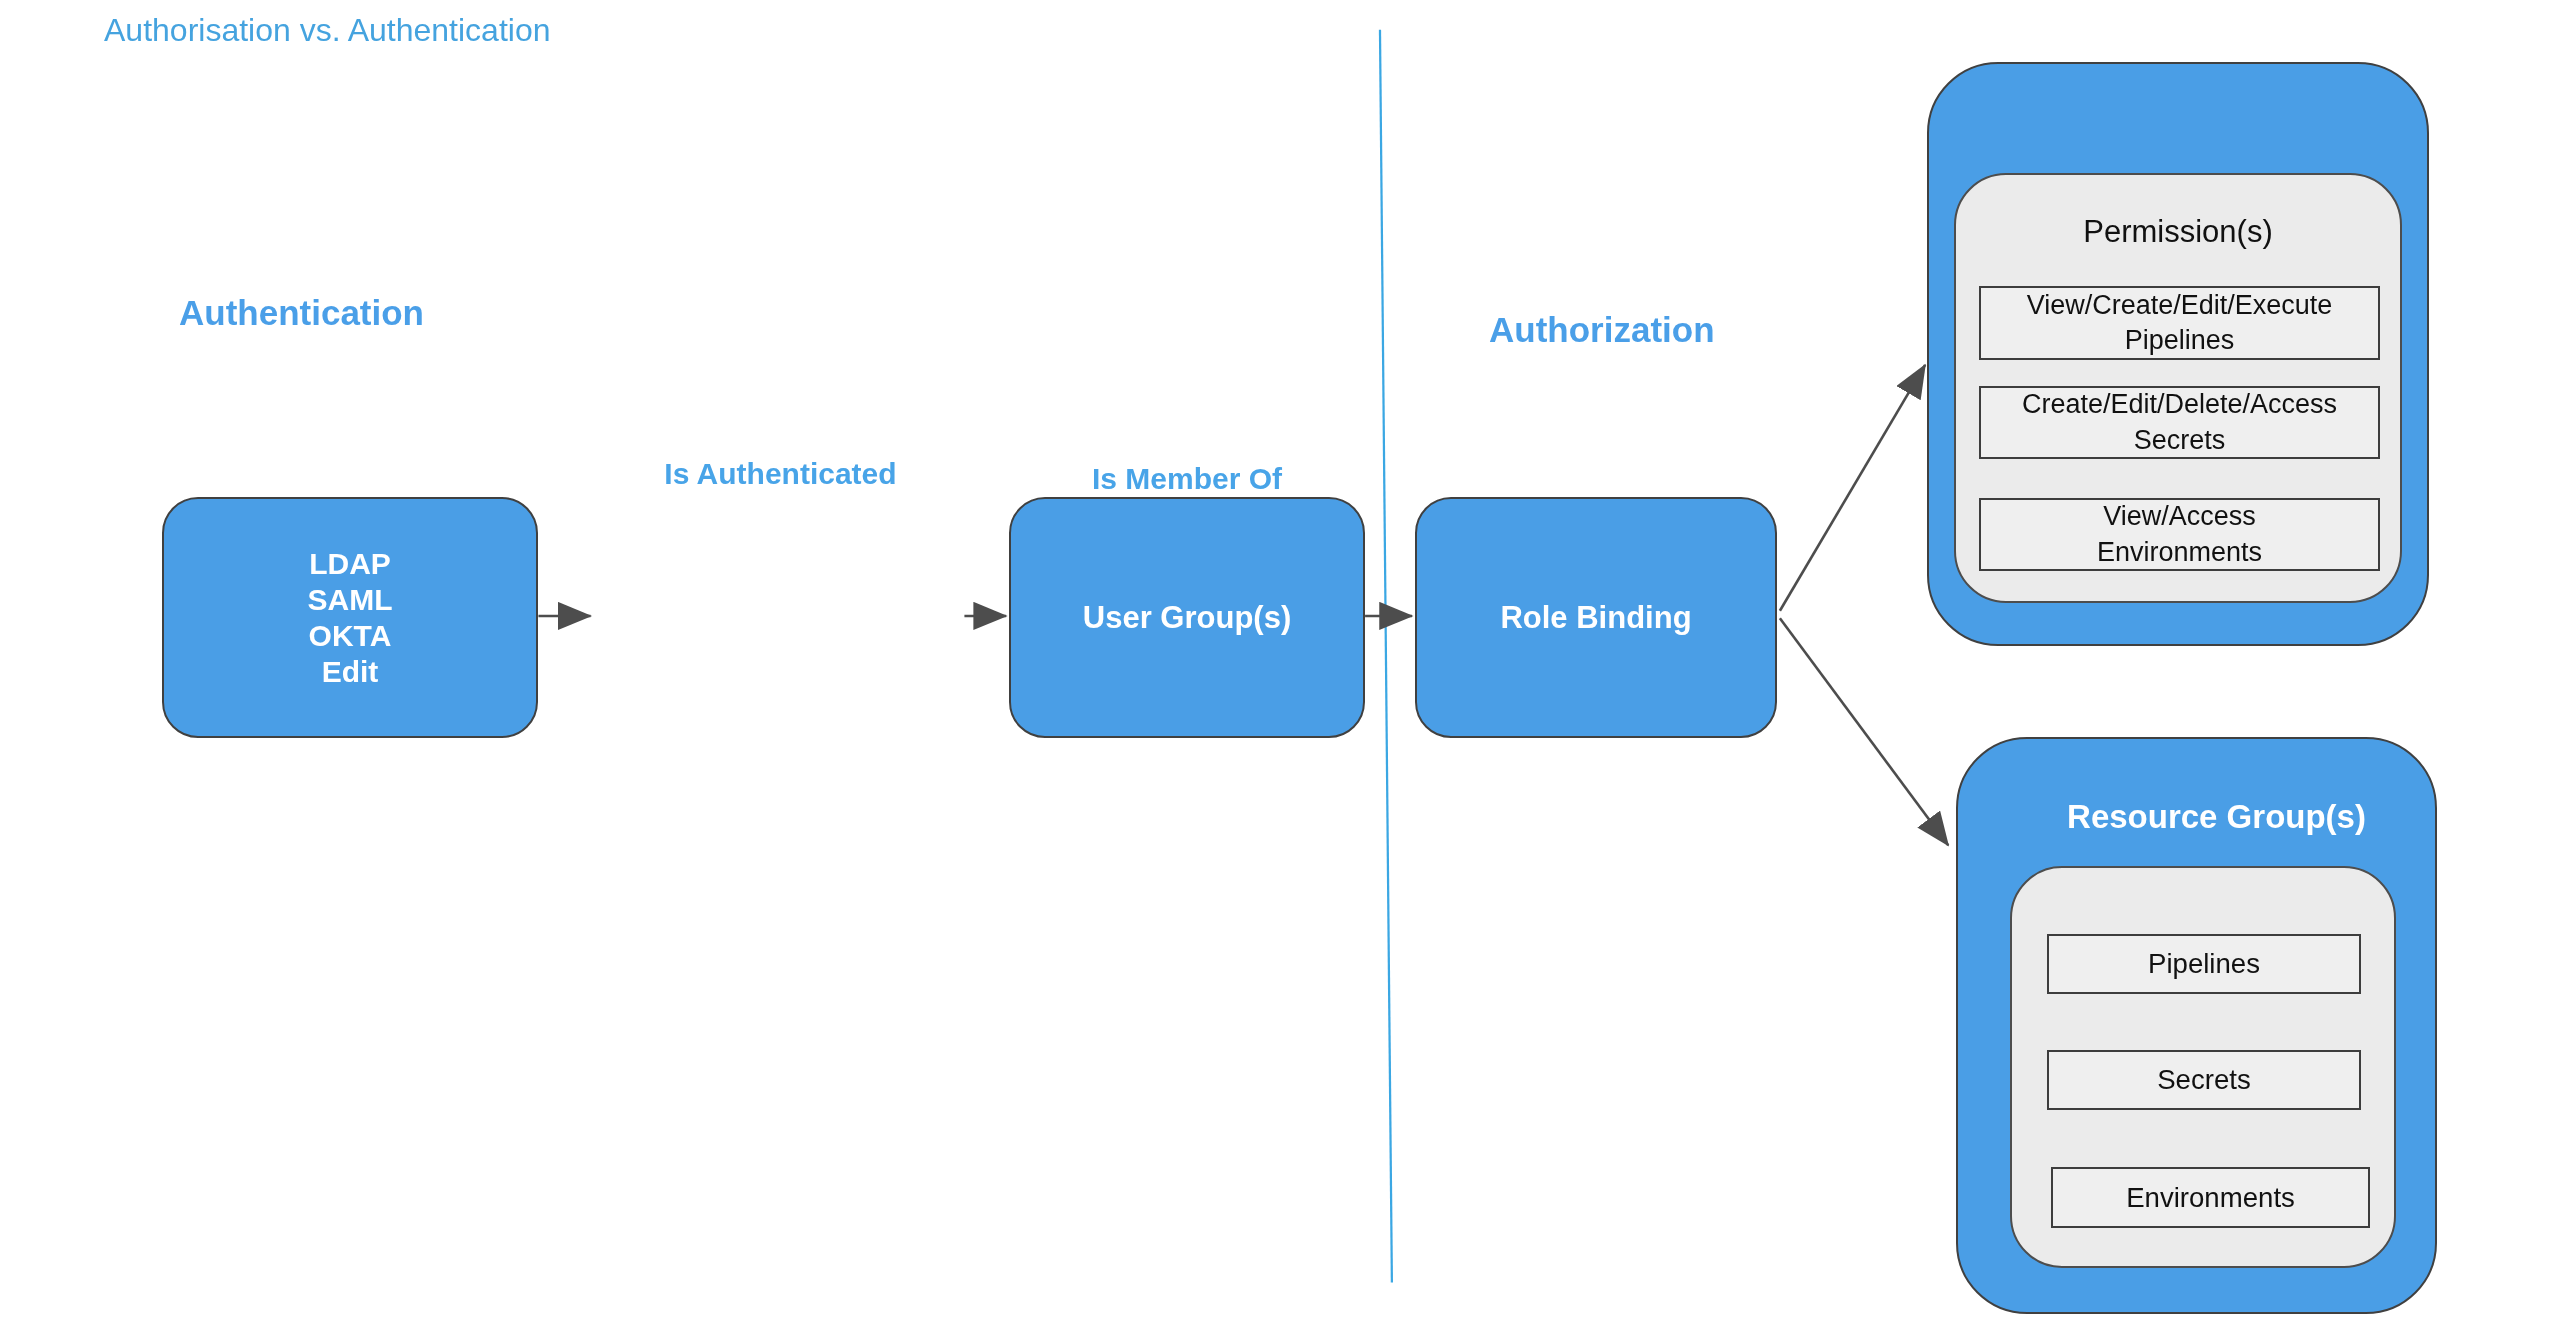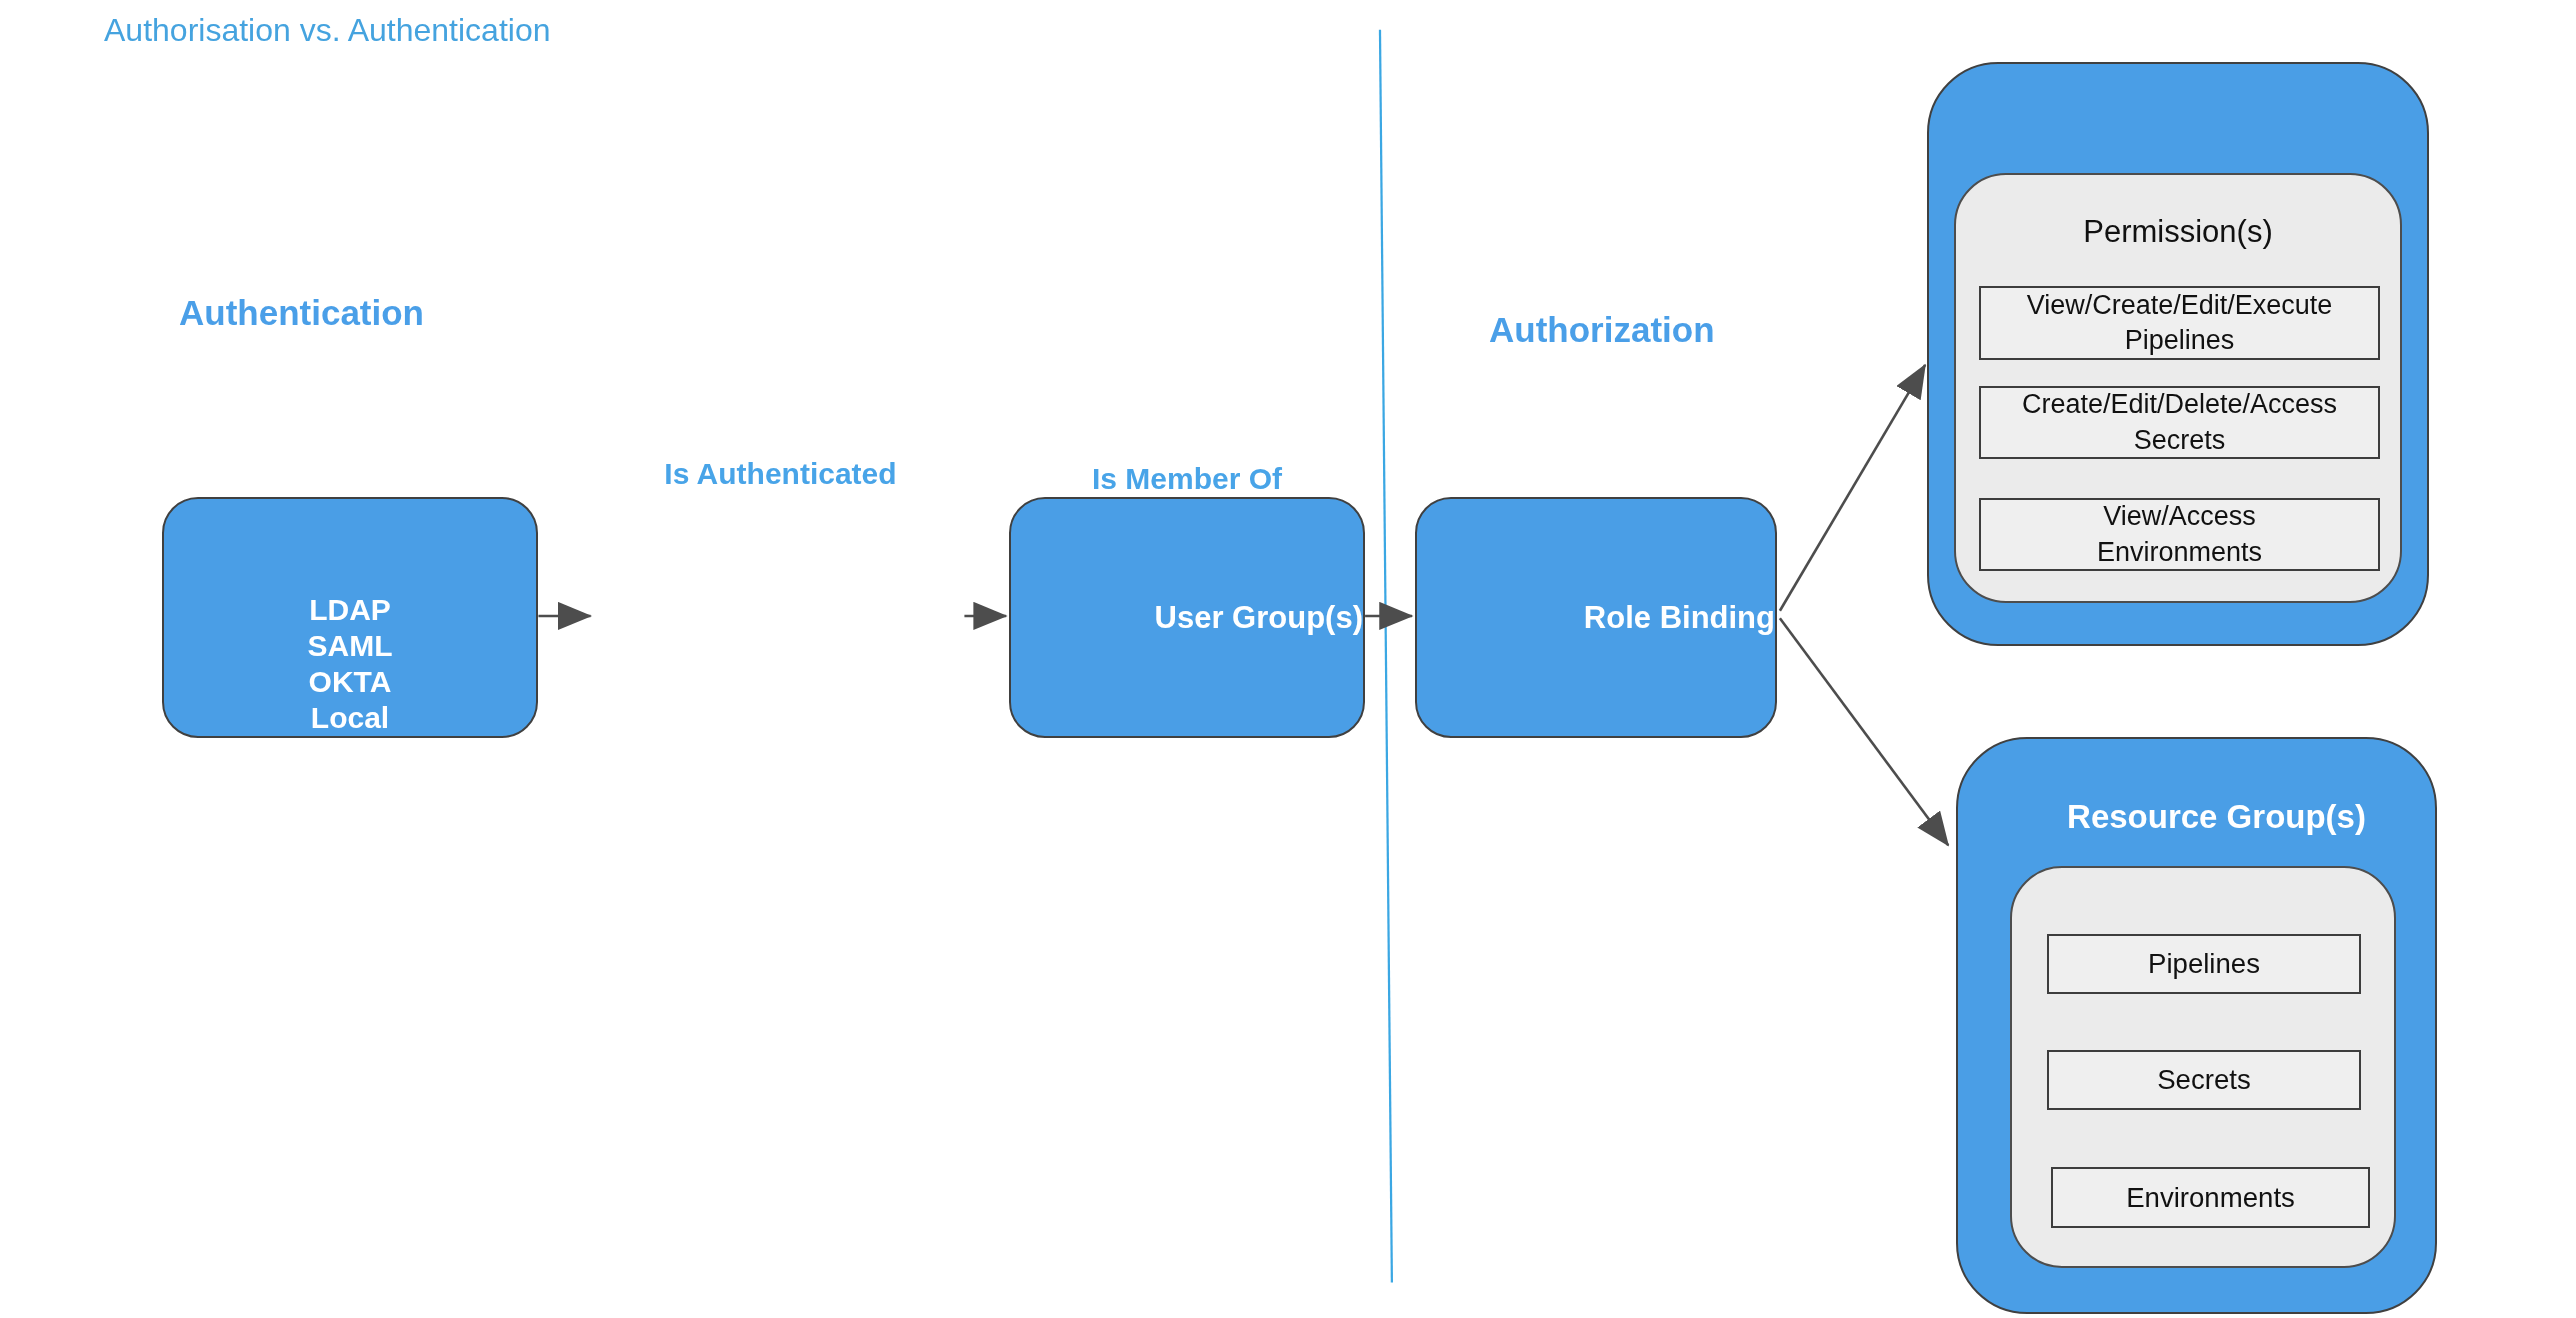--- a/index.html
+++ b/index.html
@@ -23,21 +23,21 @@
   .doc-title{position:absolute;left:104px;top:12px;font-size:32px;color:var(--title-blue);}
   .section-header{position:absolute;font-weight:bold;font-size:35px;color:var(--header-blue);}
   .auth-header{left:179px;top:293px;}
   .authz-header{left:1489px;top:310px;}
   .edge-label{position:absolute;font-weight:bold;font-size:30px;color:var(--blue-text);text-align:center;}
   .label-authenticated{left:596px;top:457px;width:369px;}
   .label-member{left:1009px;top:462px;width:356px;}
   .node{
     position:absolute;background:var(--node-blue);border:2.2px solid var(--node-border);
     border-radius:36px;color:var(--white-text);font-weight:bold;font-size:31px;
-    display:flex;align-items:center;justify-content:flex-end;text-align:center;box-sizing:border-box;
+    display:flex;align-items:center;justify-content:center;text-align:center;box-sizing:border-box;
   }
   .idp{left:162px;top:497px;width:376px;height:241px;flex-direction:column;font-size:30px;line-height:1.2;}
   .users{left:596px;top:497px;width:369px;height:241px;}
   .groups{left:1009px;top:497px;width:356px;height:241px;}
   .binding{left:1415px;top:497px;width:362px;height:241px;}
   .idp-line{width:100%;}
   .container{position:absolute;background:var(--node-blue);border:2.2px solid var(--node-border);border-radius:71px;box-sizing:border-box;}
   .roles{left:1927px;top:62px;width:502px;height:584px;}
   .rgroups{left:1956px;top:737px;width:481px;height:577px;}
   .container-title{position:absolute;left:0;width:100%;text-align:center;color:var(--white-text);font-weight:bold;font-size:33px;}
@@ -88,21 +88,21 @@
     <line class="connector" x1="2390" y1="830" x2="2616" y2="1135" marker-end="url(#ah)"></line>
   </svg>
 
   <div class="edge-label label-authenticated">Is Authenticated</div>
   <div class="edge-label label-member">Is Member Of</div>
 
   <div class="node idp">
     <div class="idp-line">LDAP</div>
     <div class="idp-line">SAML</div>
     <div class="idp-line">OKTA</div>
-    <div class="idp-line">Local</div>
+    <div class="idp-line">Edit</div>
   </div>
 
   <div class="node groups">User Group(s)</div>
   <div class="node binding">Role Binding</div>
 
   <div class="container roles">
     <div class="panel roles-panel">
       <div class="panel-title">Permission(s)</div>
       <div class="item perm-1">View/Create/Edit/Execute
 Pipelines</div>

